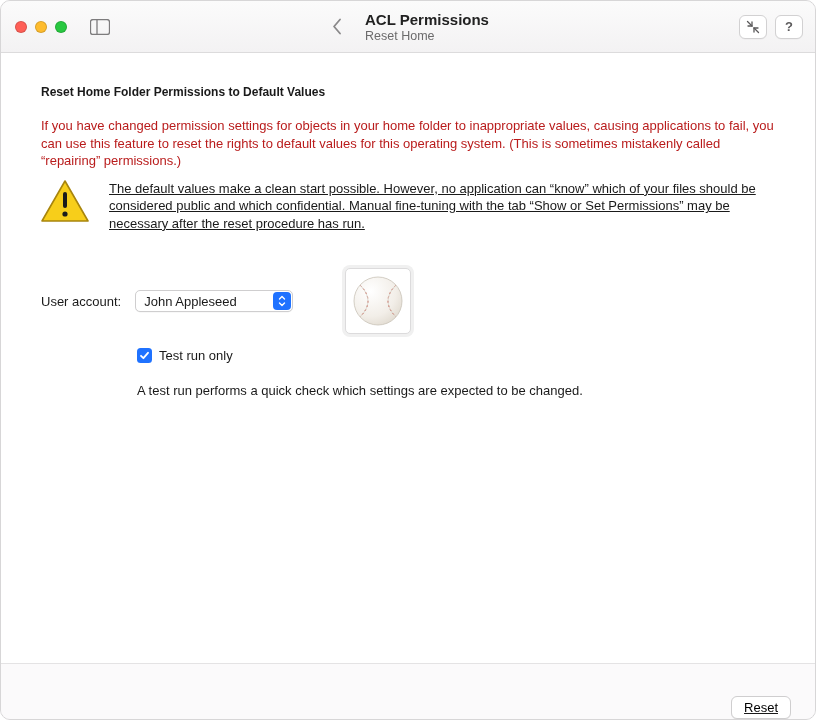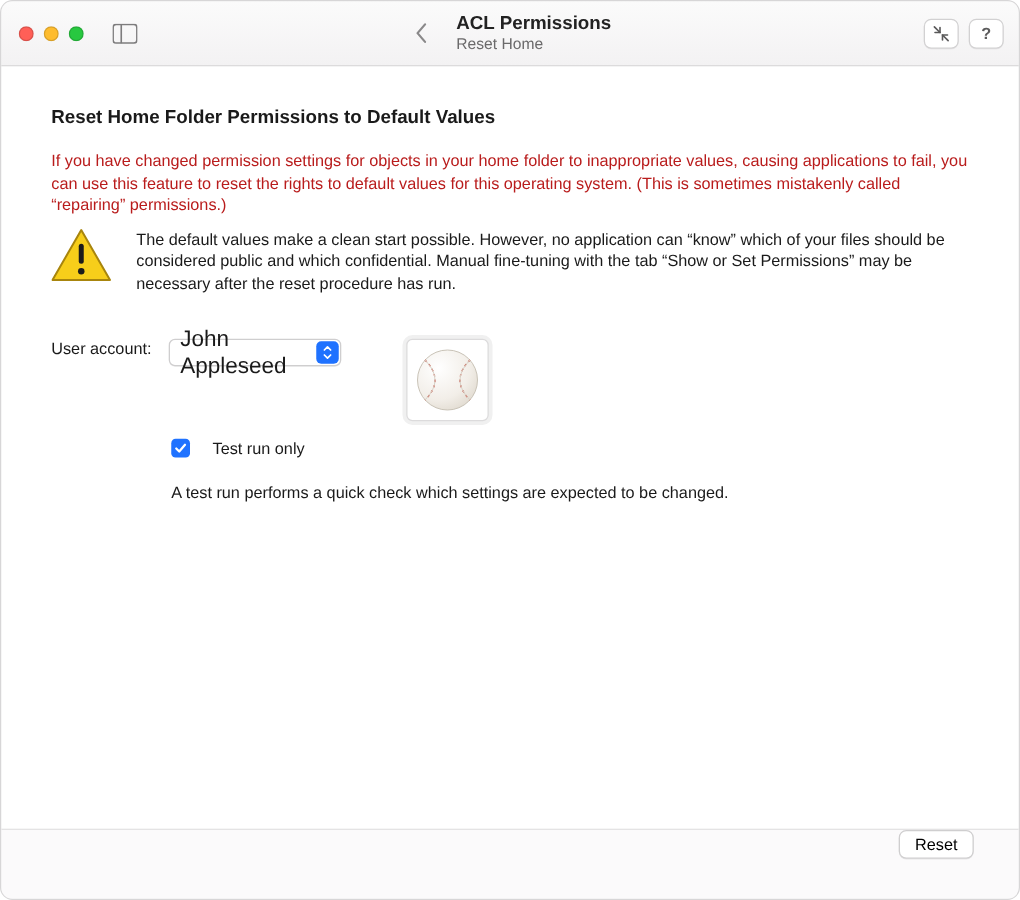--- a/index.html
+++ b/index.html
@@ -66,50 +66,51 @@
     font-size: 13px; font-weight: 600;
   }
   .content {
     padding: 32px 40px 0 40px;
     background: #ffffff;
     height: calc(100% - 52px - 56px);
     overflow: hidden;
   }
   .heading {
     font-weight: 700;
-    font-size: 15px;
+    font-size: 12px;
     margin-bottom: 18px;
   }
   .para {
     font-size: 13px;
     line-height: 1.35;
     color: #b91c1c;
     margin-bottom: 10px;
   }
   .warn-row {
     display:flex; align-items:flex-start; gap: 20px;
     margin-top: 8px;
     margin-bottom: 10px;
+    text-decoration: underline;
   }
   .warn-icon { width:48px; height:42px; flex:0 0 auto; }
   .warn-text { flex:1; font-size:13px; line-height:1.35; }
   .account-row {
     margin-top: 36px;
-    display:flex; align-items:flex-start; gap: 14px;
+    display:flex; align-items:center; gap: 14px;
   }
   .account-label { font-size:13px; }
   .select {
     position:relative;
-    width: 138px; height: 22px;
+    width: 158px; height: 22px;
     background:#ffffff;
     border: 0.8px solid #cfcecf;
     border-radius: 5px;
     display:flex; align-items:center;
     padding: 0 22px 0 8px;
-    font-size: 18px;
+    font-size: 13px;
     box-shadow: 0 0.5px 0 rgba(0,0,0,0.06);
   }
   .select .drop {
     position:absolute; right:1px; top:1px; bottom:1px; width:18px;
     background:#1f72ff;
     border-radius: 4px;
     display:flex; align-items:center; justify-content:center;
   }
   .select .drop svg { display:block; }
   .avatar-box {
@@ -120,42 +121,43 @@
     border-radius: 5px;
     box-shadow: 0 0 0 3px #f0f0f0;
     display:flex; align-items:center; justify-content:center;
   }
   .baseball {
     width: 52px; height: 52px;
   }
   .check-row {
     margin-top: 14px;
     margin-left: 96px;
-    display:flex; align-items:center; gap:18px;
+    display:flex; align-items:center; gap:7px;
   }
   .checkbox {
     width:15px; height:15px;
     border-radius:3.5px;
     background:#1f72ff;
     display:flex; align-items:center; justify-content:center;
   }
   .checkbox svg { display:block; }
   .check-label { font-size:13px; }
   .hint {
     margin-top: 20px;
     margin-left: 96px;
     font-size:13px;
   }
   .footer {
     position:absolute; left:0; right:0; bottom:0;
     height:56px;
     background: #fbfafb;
     border-top: 1px solid #e4e3e4;
-    display:flex; align-items:flex-start; justify-content:flex-end;
-    padding: 0 36px;
+    display:flex; align-items:flex-end; justify-content:flex-end;
+    padding: 0 24px;
+    text-decoration: underline;
   }
   .reset-btn {
     background:#ffffff;
     border: 0.8px solid #cfcecf;
     border-radius: 6px;
     padding: 3px 12px;
     font-size: 13px;
     box-shadow: 0 0.5px 0 rgba(0,0,0,0.08);
   }
 </style>

